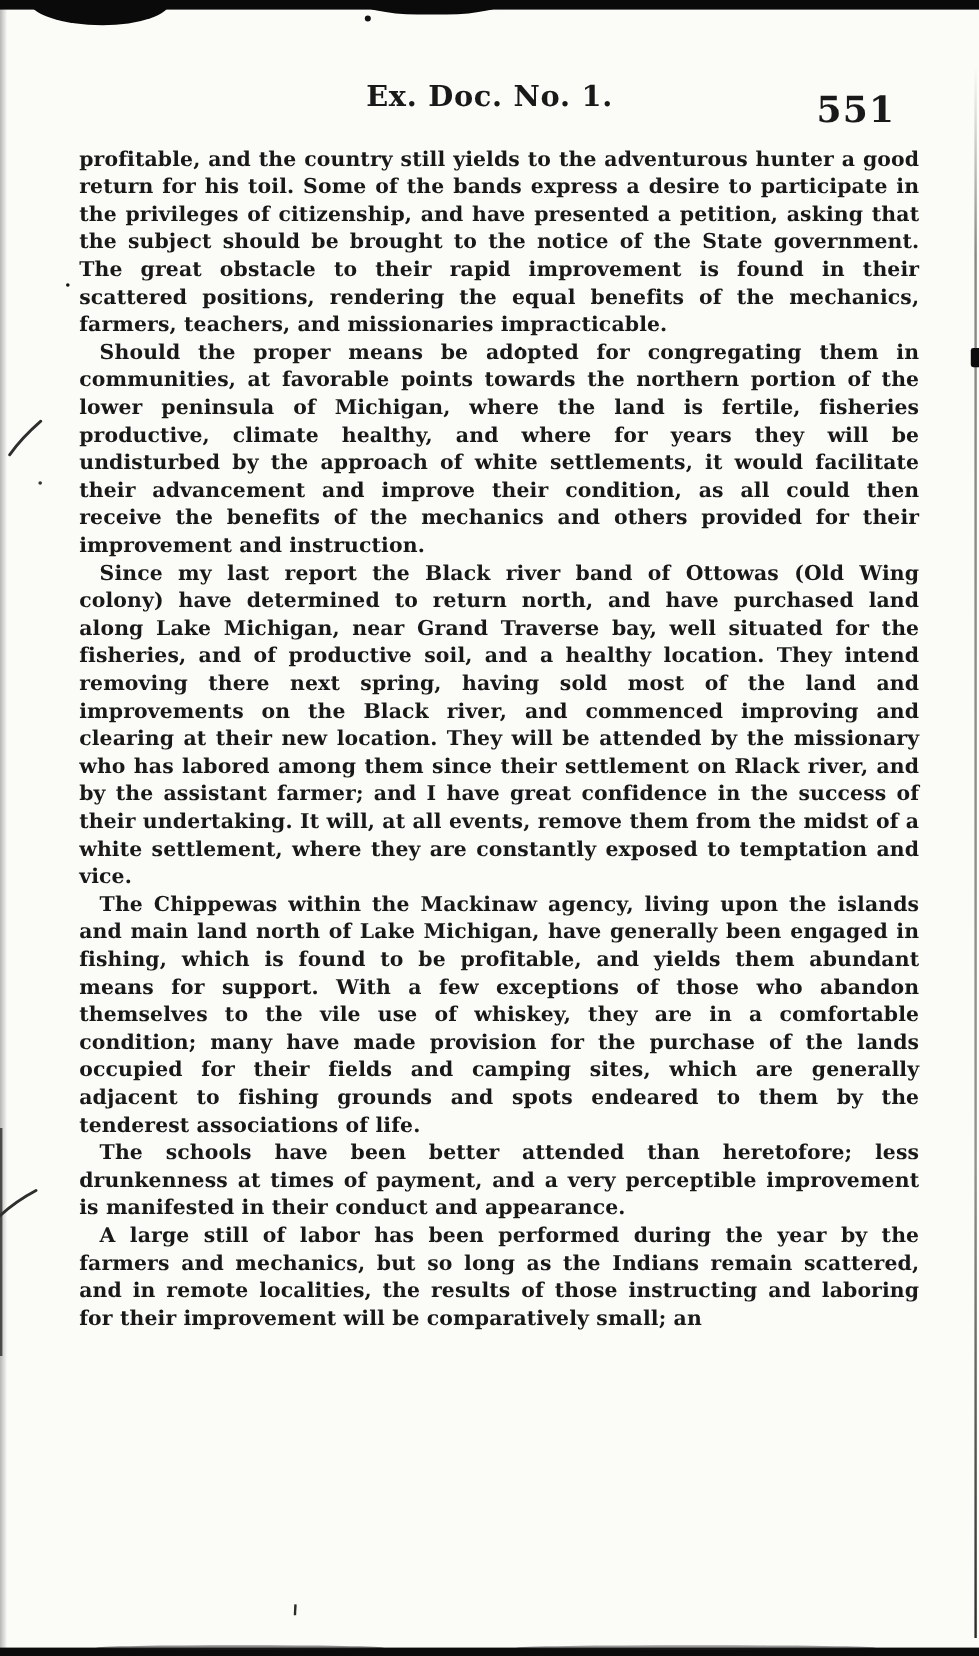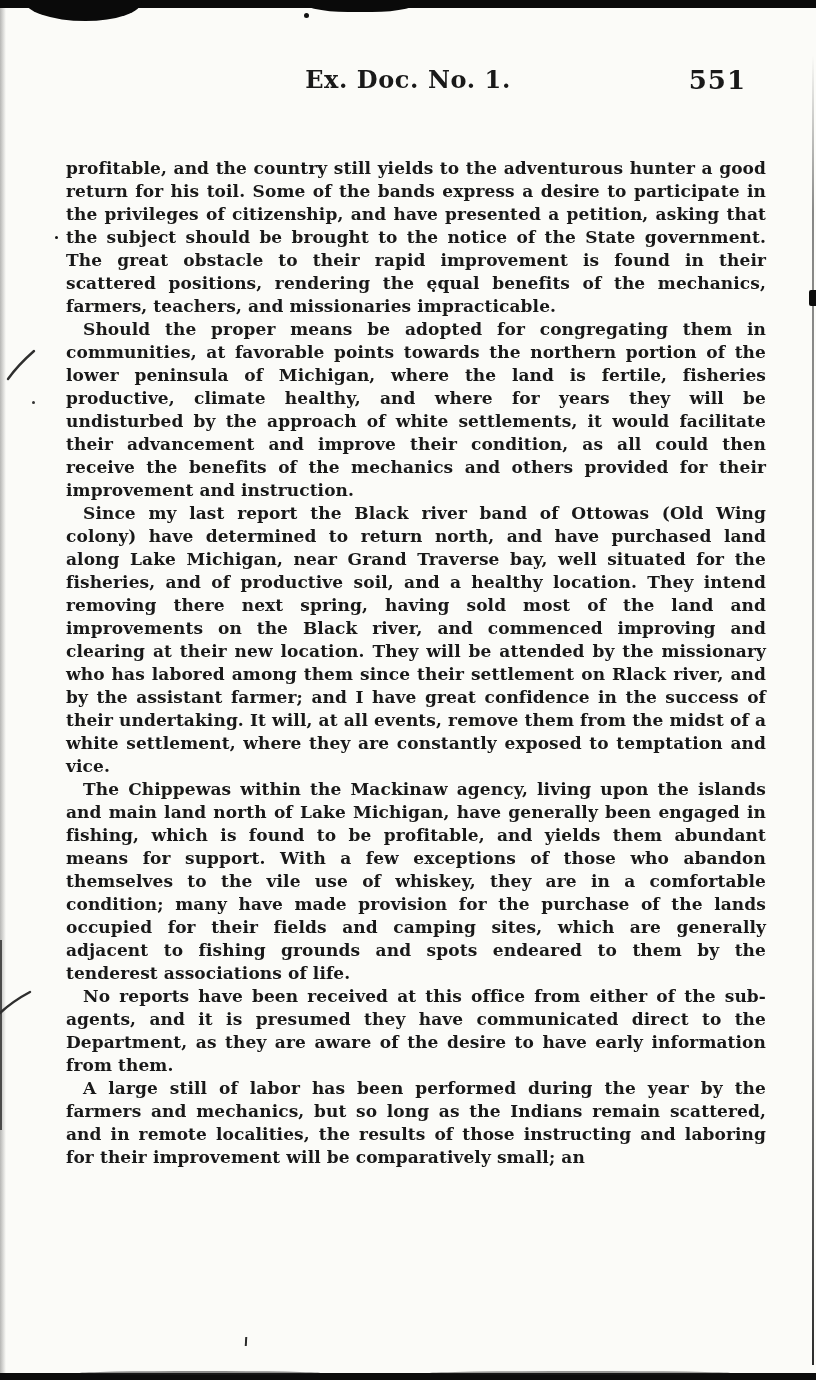--- a/index.html
+++ b/index.html
@@ -46,31 +46,31 @@
   .edge-bottom-smudge2 {
     position:absolute; bottom:5px; left:430px; width:300px; height:4px;
     background:rgba(30,30,30,0.45); border-radius:50%;
   }
   
   .doc-title {
     position:absolute; top:65px; left:0; width:100%; text-align:center;
     font-size:24px; font-weight:bold; letter-spacing:0.6px;
   }
   .page-number {
-    position:absolute; top:65px; right:70px;
-    font-size:26px; font-weight:bold; letter-spacing:1px;
+    position:absolute; top:75px; right:70px;
+    font-size:30px; font-weight:bold; letter-spacing:1px;
   }
   
   .body-text {
     position:absolute; top:122px; left:66px; width:700px;
     font-size:17px; line-height:23px; font-weight:600;
     text-align:justify; letter-spacing:0.1px;
   }
   .body-text p { margin:0; padding:0; text-indent:17px; }
-  .body-text p.continued { text-indent:0;margin-top:35px; }
+  .body-text p.continued { text-indent:0; }
   
   .speck { position:absolute; background:#111; border-radius:50%; }
   .speck.top-dot      { left:304px; top:13px;  width:5px; height:5px; }
   .speck.margin-dot-a { left:55px;  top:236px; width:3px; height:3px; }
   .speck.mid-dot      { left:432px; top:289px; width:3px; height:3px; }
   .speck.pencil-dot   { left:32px;  top:401px; width:3px; height:3px; background:#333; }
   .right-edge-mark {
     position:absolute; right:0; top:290px; width:7px; height:16px;
     background:#0d0d0d; border-radius:2px 0 0 2px;
   }
@@ -98,21 +98,21 @@
   <div class="edge-bottom-smudge2"></div>
 
   <div class="doc-title">Ex. Doc. No. 1.</div>
   <div class="page-number">551</div>
 
   <div class="body-text">
     <p class="continued">profitable, and the country still yields to the adventurous hunter a good return for his toil.  Some of the bands express a desire to participate in the privileges of citizenship, and have presented a petition, asking that the subject should be brought to the notice of the State government.  The great obstacle to their rapid improvement is found in their scattered positions, rendering the equal benefits of the mechanics, farmers, teachers, and missionaries impracticable.</p>
     <p>Should the proper means be adopted for congregating them in communities, at favorable points towards the northern portion of the lower peninsula of Michigan, where the land is fertile, fisheries productive, climate healthy, and where for years they will be undisturbed by the approach of white settlements, it would facilitate their advancement and improve their condition, as all could then receive the benefits of the mechanics and others provided for their improvement and instruction.</p>
     <p>Since my last report the Black river band of Ottowas (Old Wing colony) have determined to return north, and have purchased land along Lake Michigan, near Grand Traverse bay, well situated for the fisheries, and of productive soil, and a healthy location.  They intend removing there next spring, having sold most of the land and improvements on the Black river, and commenced improving and clearing at their new location.  They will be attended by the missionary who has labored among them since their settlement on Rlack river, and by the assistant farmer; and I have great confidence in the success of their undertaking.  It will, at all events, remove them from the midst of a white settlement, where they are constantly exposed to temptation and vice.</p>
     <p>The Chippewas within the Mackinaw agency, living upon the islands and main land north of Lake Michigan, have generally been engaged in fishing, which is found to be profitable, and yields them abundant means for support.  With a few exceptions of those who abandon themselves to the vile use of whiskey, they are in a comfortable condition; many have made provision for the purchase of the lands occupied for their fields and camping sites, which are generally adjacent to fishing grounds and spots endeared to them by the tenderest associations of life.</p>
-    <p>No reports have been received at this office from either of the sub-agents, and it is presumed they have communicated direct to the Department, as they are aware of the desire to have early information from them.</p>
+    <p>The schools have been better attended than heretofore; less drunkenness at times of payment, and a very perceptible improvement is manifested in their conduct and appearance.</p>
     <p>A large still of labor has been performed during the year by the farmers and mechanics, but so long as the Indians remain scattered, and in remote localities, the results of those instructing and laboring for their improvement will be comparatively small; an</p>
   </div>
 
   <svg class="pencil-slash upper" width="34" height="36" viewBox="0 0 34 36">
     <path d="M3,32 Q13,18 29,4" stroke="#2e2e2e" stroke-width="2.4" fill="none" stroke-linecap="round"></path>
   </svg>
   <svg class="pencil-slash lower" width="34" height="30" viewBox="0 0 34 30">
     <path d="M1,27 Q14,15 31,6" stroke="#2e2e2e" stroke-width="2.4" fill="none" stroke-linecap="round"></path>
   </svg>
 

